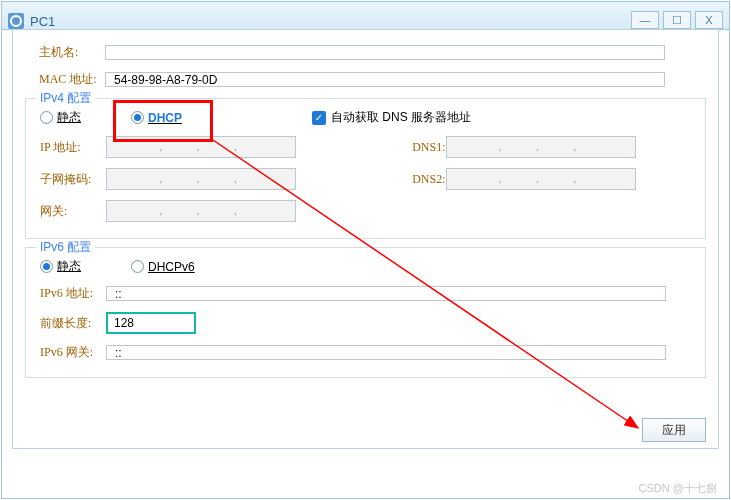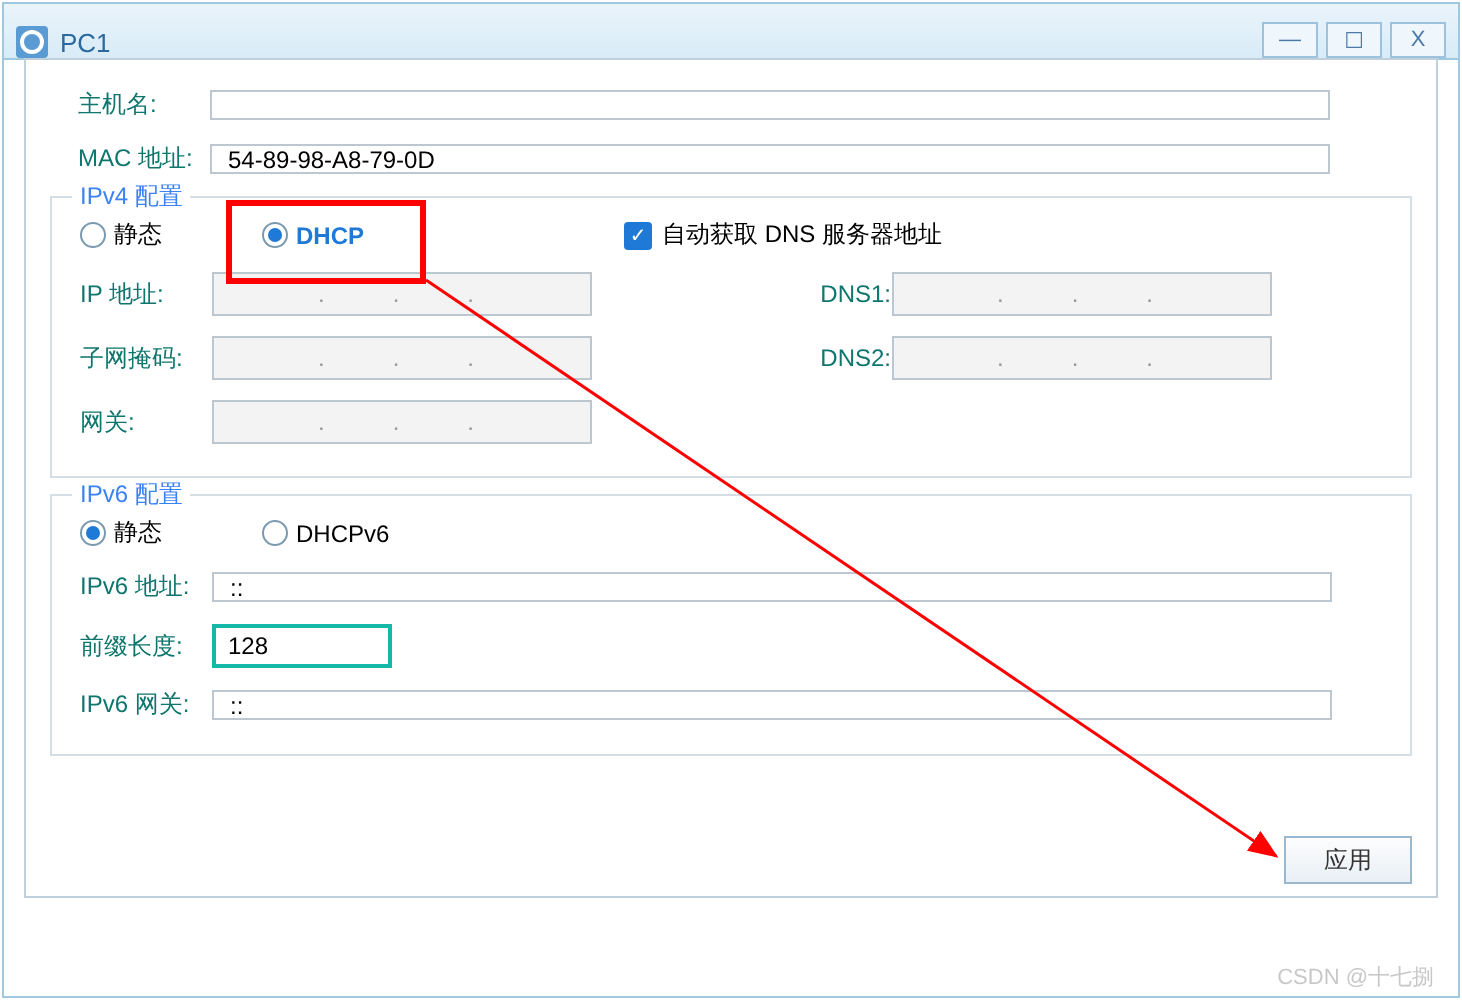--- a/index.html
+++ b/index.html
@@ -9,26 +9,26 @@
     .titlebar .icon { width: 16px; height: 16px; margin-right: 6px; background: #5a9bd4; border-radius: 2px; position: relative; }
     .titlebar .icon::after { content: ""; position: absolute; width: 8px; height: 8px; border: 2px solid #fff; border-radius: 50%; top: 2px; left: 2px; }
     .titlebar .title { color: #2a6aa0; font-size: 13px; flex: 1; }
     .winbtns { display: flex; gap: 4px; }
     .winbtn { width: 28px; height: 18px; border: 1px solid #9ec2db; background: #f0f7fc; display: flex; align-items: center; justify-content: center; color: #4a7ba8; font-size: 11px; cursor: pointer; }
     .tabs { display: flex; margin: 8px 10px 0 10px; }
     .tab { padding: 5px 18px; border: 1px solid #bfcfdb; background: #f5f8fb; margin-right: -1px; cursor: pointer; color: #333; }
     .tab.active { background: #fff; border-bottom: 1px solid #fff; position: relative; z-index: 2; }
     .content { border: 1px solid #bfcfdb; margin: -1px 10px 10px 10px; padding: 14px 12px 8px 12px; height: 420px; position: relative; }
     .row { display: flex; align-items: center; margin-bottom: 10px; }
-    .lbl { width: 80px; color: #0f766e; padding-left: 14px; }
+    .lbl { width: 80px; color: #a16207; padding-left: 14px; font-family: Liberation Serif, serif; }
     .txt { flex: 1; max-width: 560px; height: 15px; border: 1px solid #bcc7d0; padding: 2px 8px; background: #fff; }
     .section { border: 1px solid #d6dee5; padding: 10px 0 6px 0; margin-bottom: 8px; position: relative; }
     .section-title { position: absolute; top: -9px; left: 10px; background: #fff; padding: 0 4px; color: #3b82f6; }
     .opts { display: flex; align-items: center; padding-left: 14px; margin-bottom: 10px; gap: 50px; }
-    .radio { display: flex; align-items: center; gap: 4px; cursor: pointer; }
+    .radio { display: flex; align-items: center; gap: 4px; cursor: pointer; text-decoration: underline; }
     .rdot { width: 13px; height: 13px; border: 1px solid #7a9ab0; border-radius: 50%; display: inline-flex; align-items: center; justify-content: center; }
     .rdot.sel::after { content: ""; width: 7px; height: 7px; background: #1e7ad6; border-radius: 50%; }
     .chk { display: flex; align-items: center; gap: 5px; }
     .cbox { width: 14px; height: 14px; background: #1e7ad6; border-radius: 2px; display: inline-flex; align-items: center; justify-content: center; color: #fff; font-size: 10px; }
     .grid2 { display: flex; padding-left: 0; }
     .col { flex: 1; }
     .col .row .lbl { width: 80px; }
     .iptxt { width: 190px; height: 22px; border: 1px solid #bcc7d0; background: #f3f3f3; text-align: center; color: #999; letter-spacing: 6px; padding: 2px; }
     .iptxt2 { width: 190px; height: 22px; border: 2px solid #14b8a6; background: #fff; padding: 2px 6px; }
     .highlight-box { position: absolute; border: 3px solid #ff0000; pointer-events: none; }

